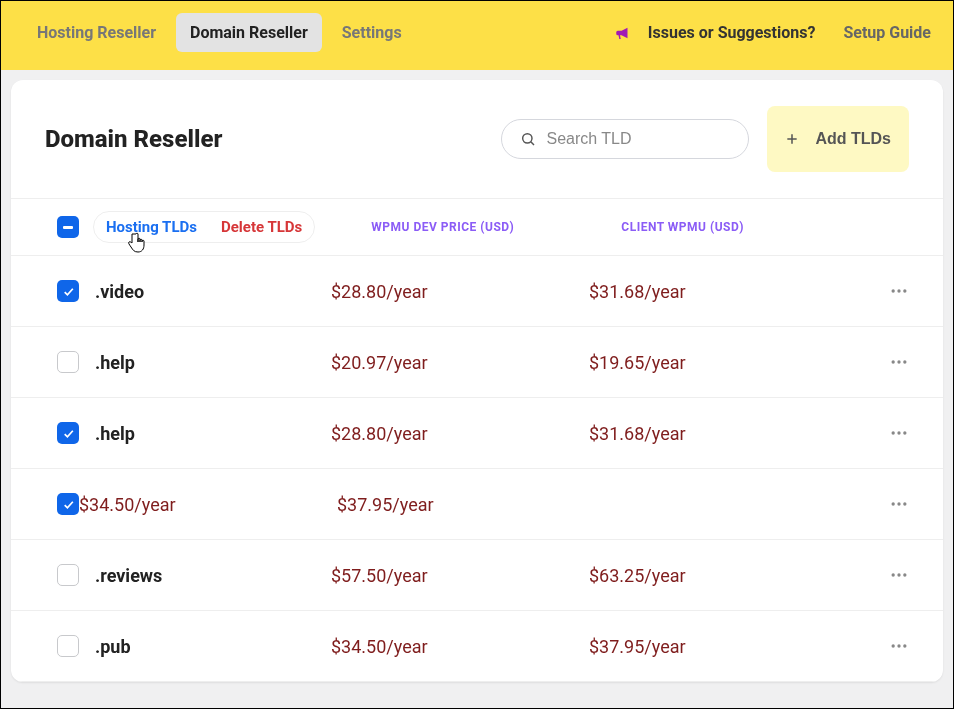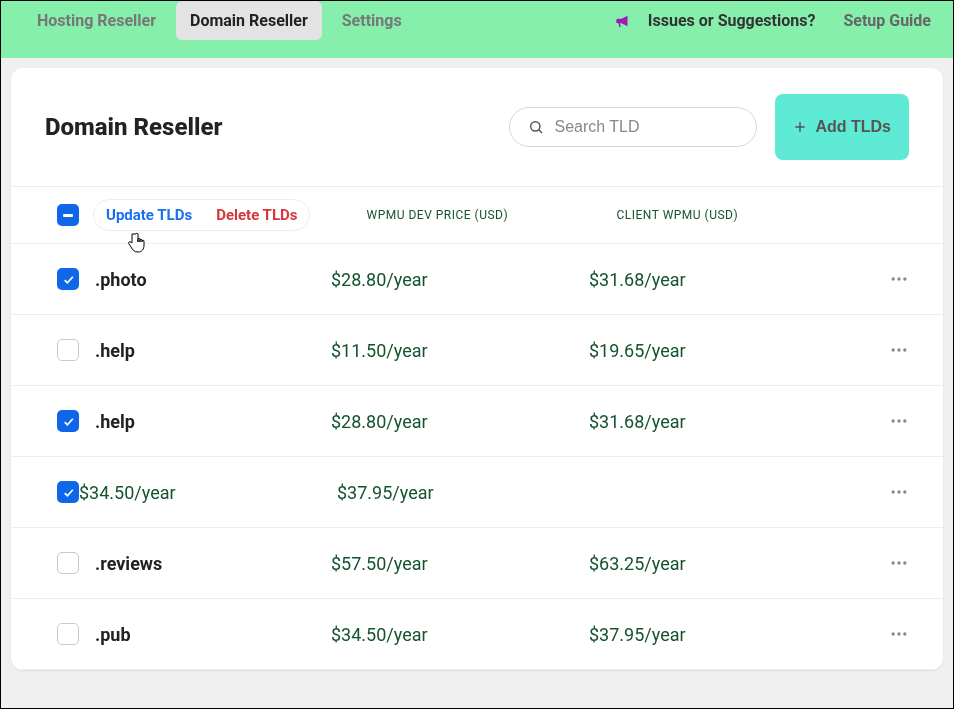--- a/index.html
+++ b/index.html
@@ -13,22 +13,22 @@
     }
     .page-bg {
       background: #f0f0f1;
       width: 100%;
       height: 100%;
       padding-top: 0;
     }
     .top-nav {
       display: flex;
       align-items: center;
-      padding: 0 22px 18px 22px;
-      background: #86efac;
+      padding: 12px 22px 18px 22px;
+      background: #fde047;
     }
     .nav-tab {
       font-size: 16px;
       font-weight: 700;
       color: #777;
       padding: 10px 14px;
       border-radius: 6px;
       margin-right: 6px;
       cursor: pointer;
     }
@@ -99,22 +99,22 @@
       outline: none;
       font-size: 16px;
       color: #555;
       width: 100%;
       background: transparent;
     }
     .search-input::placeholder { color: #888; }
     .add-btn {
       display: flex;
       align-items: center;
-      gap: 8px;
-      background: #5eead4;
+      gap: 16px;
+      background: #fef9c3;
       color: #555;
       border: none;
       border-radius: 8px;
       padding: 24px 18px;
       font-size: 16px;
       font-weight: 600;
       cursor: pointer;
     }
     .add-btn svg { width: 14px; height: 14px; }
     .bulk-row {
@@ -163,23 +163,23 @@
       padding: 6px 12px;
     }
     .col-headers {
       display: flex;
       margin-left: auto;
       gap: 0;
       flex: 1;
     }
     .col-h {
       font-size: 12px;
-      font-weight: 400;
+      font-weight: 700;
       letter-spacing: 0.5px;
-      color: #14532d;
+      color: #8b5cf6;
     }
     .col-wpmu-h { margin-left: 56px; width: 250px; }
     .col-client-h { width: 240px; }
     .tld-row {
       display: flex;
       align-items: center;
       padding: 24px 34px 24px 46px;
       border-bottom: 1px solid #eee;
     }
     .chk {
@@ -201,21 +201,21 @@
     .chk.checked svg { width: 13px; height: 13px; stroke: #fff; stroke-width: 3.2; fill: none; }
     .tld-name {
       font-size: 18px;
       font-weight: 700;
       color: #222;
       margin-left: 16px;
       width: 236px;
     }
     .price {
       font-size: 18px;
-      color: #14532d;
+      color: #7f1d1d;
       font-weight: 400;
     }
     .col-wpmu { width: 258px; }
     .col-client { flex: 1; }
     .row-menu {
       margin-left: auto;
       color: #888;
       display: flex;
       align-items: center;
     }
@@ -269,51 +269,51 @@
           <span>Add TLDs</span>
         </button>
       </div>
     </div>
 
     <div class="bulk-row">
       <div class="indeterminate-box">
         <div class="dash"></div>
       </div>
       <div class="action-pill">
-        <span class="action-update">Update TLDs</span>
+        <span class="action-update">Hosting TLDs</span>
         <span class="action-delete">Delete TLDs</span>
       </div>
       <div class="col-headers">
         <div class="col-h col-wpmu-h">WPMU DEV PRICE (USD)</div>
         <div class="col-h col-client-h">CLIENT WPMU (USD)</div>
       </div>
     </div>
 
     <div id="rows-container">
         <div class="tld-row">
           <div class="chk checked">
             <svg viewBox="0 0 24 24">
               <polyline points="5 13 10 18 20 7"></polyline>
             </svg>
           </div>
-          <div class="tld-name">.photo</div>
+          <div class="tld-name">.video</div>
           <div class="price col-wpmu">$28.80/year</div>
           <div class="price col-client">$31.68/year</div>
           <div class="row-menu">
             <svg viewBox="0 0 24 24" fill="currentColor">
               <circle cx="5" cy="12" r="2"></circle>
               <circle cx="12" cy="12" r="2"></circle>
               <circle cx="19" cy="12" r="2"></circle>
             </svg>
           </div>
         </div>
         <div class="tld-row">
           <div class="chk unchecked"></div>
           <div class="tld-name">.help</div>
-          <div class="price col-wpmu">$11.50/year</div>
+          <div class="price col-wpmu">$20.97/year</div>
           <div class="price col-client">$19.65/year</div>
           <div class="row-menu">
             <svg viewBox="0 0 24 24" fill="currentColor">
               <circle cx="5" cy="12" r="2"></circle>
               <circle cx="12" cy="12" r="2"></circle>
               <circle cx="19" cy="12" r="2"></circle>
             </svg>
           </div>
         </div>
         <div class="tld-row">

